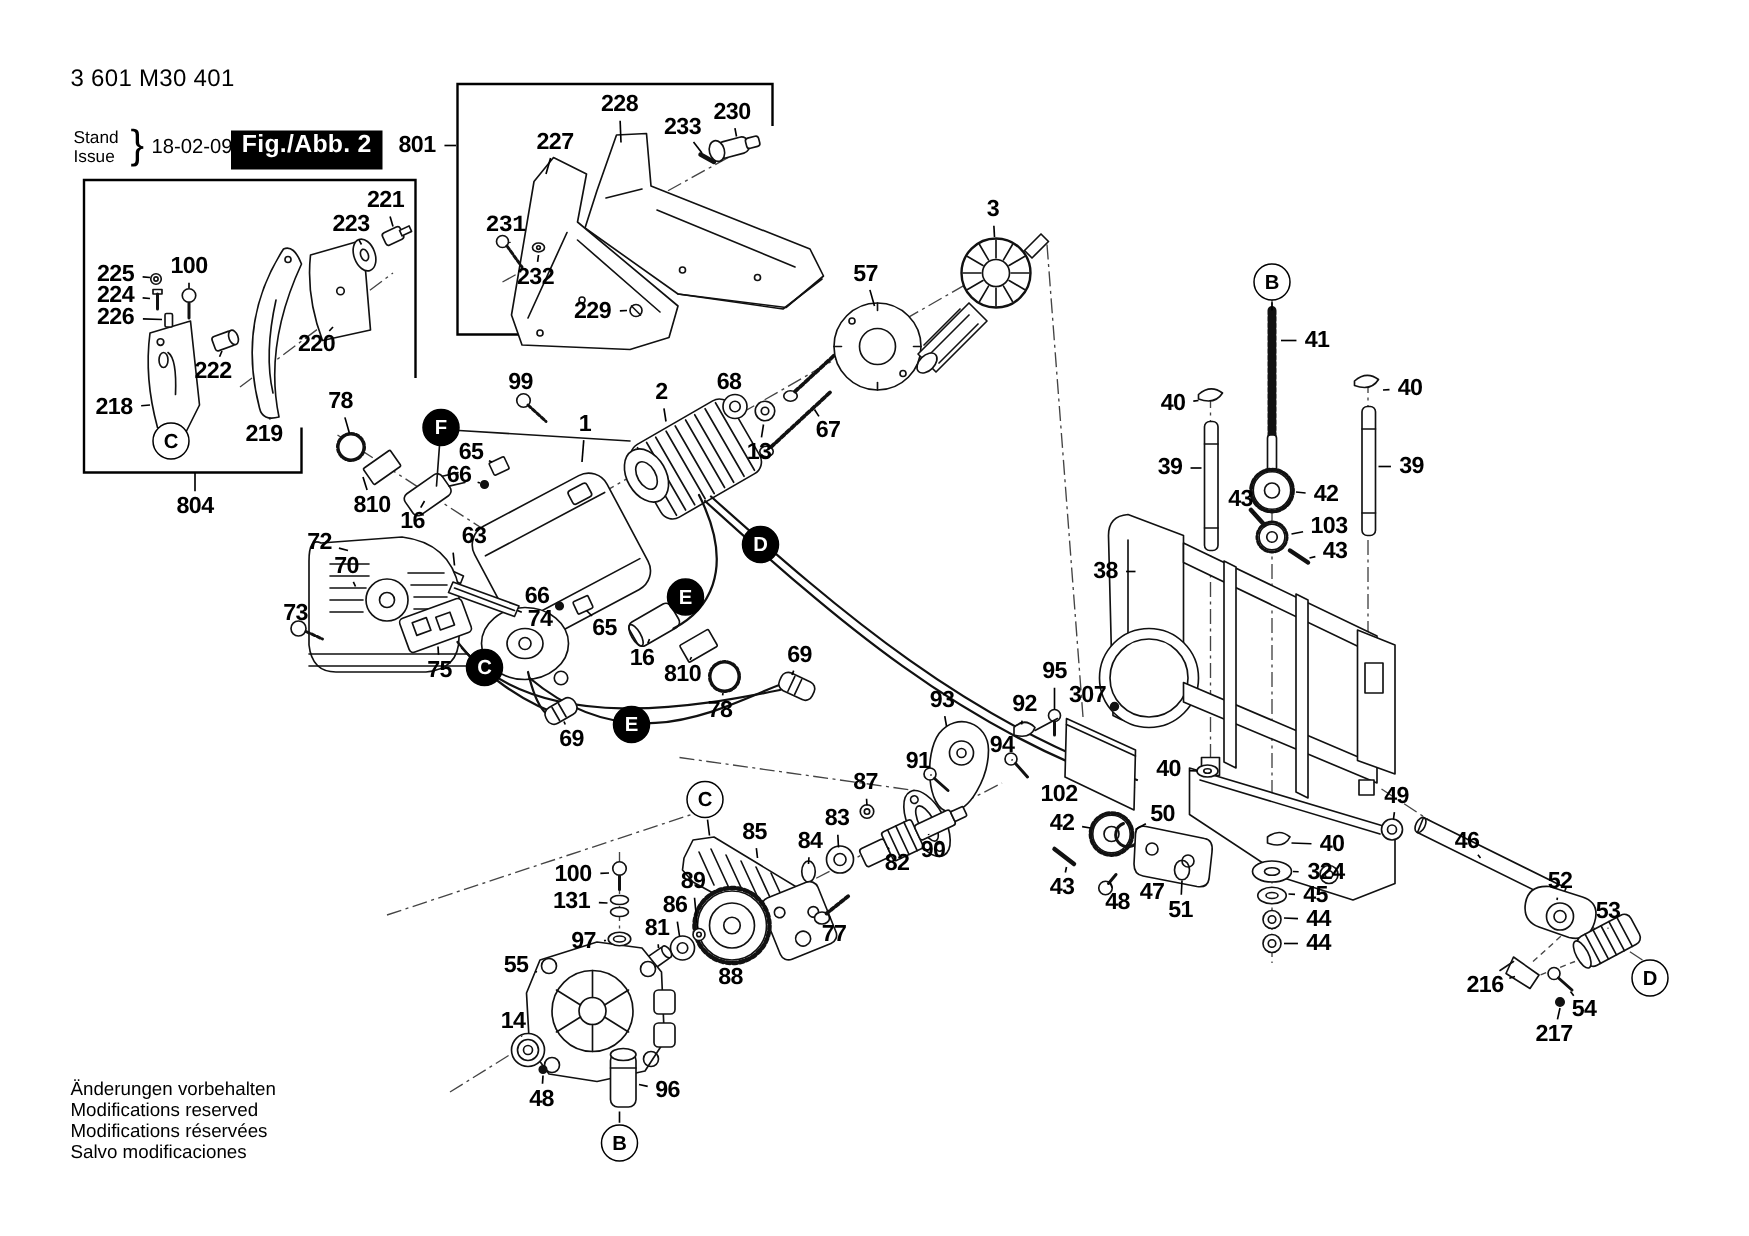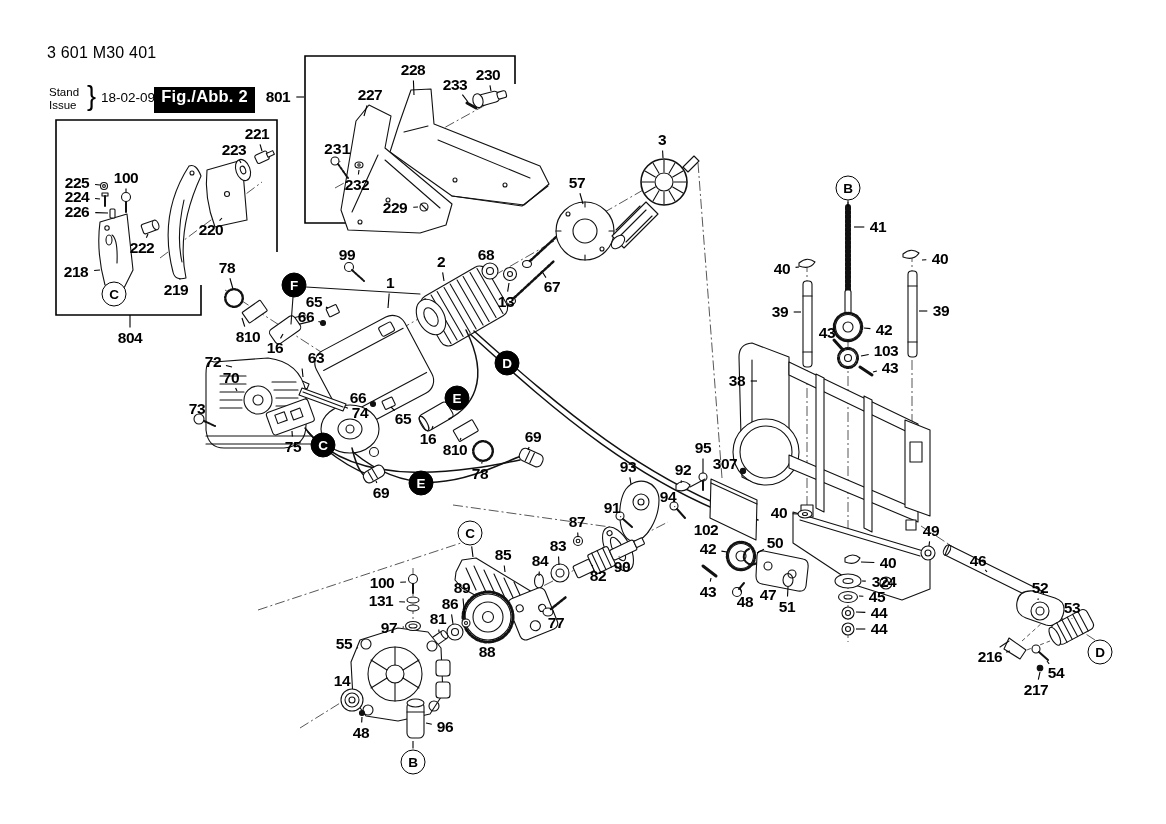--- a/index.html
+++ b/index.html
@@ -767,13 +767,19 @@
       <div class="cletter" style="left: 848px; top: 188px;">B</div>
       <div class="cletter filled" style="left: 507px; top: 363px;">D</div>
       <div class="cletter filled" style="left: 457px; top: 398px;">E</div>
       <div class="cletter filled" style="left: 323px; top: 445px;">C</div>
       <div class="cletter filled" style="left: 421px; top: 483px;">E</div>
       <div class="cletter" style="left: 470px; top: 533px;">C</div>
       <div class="cletter" style="left: 413px; top: 762px;">B</div>
       <div class="cletter" style="left: 1100px; top: 652px;">D</div>
     </div>
 
+  <div id="footer">
+    <div>Änderungen vorbehalten</div>
+    <div>Modifications reserved</div>
+    <div>Modifications réservées</div>
+    <div>Salvo modificaciones</div>
+  </div>
 </div>
 
 </body></html>

